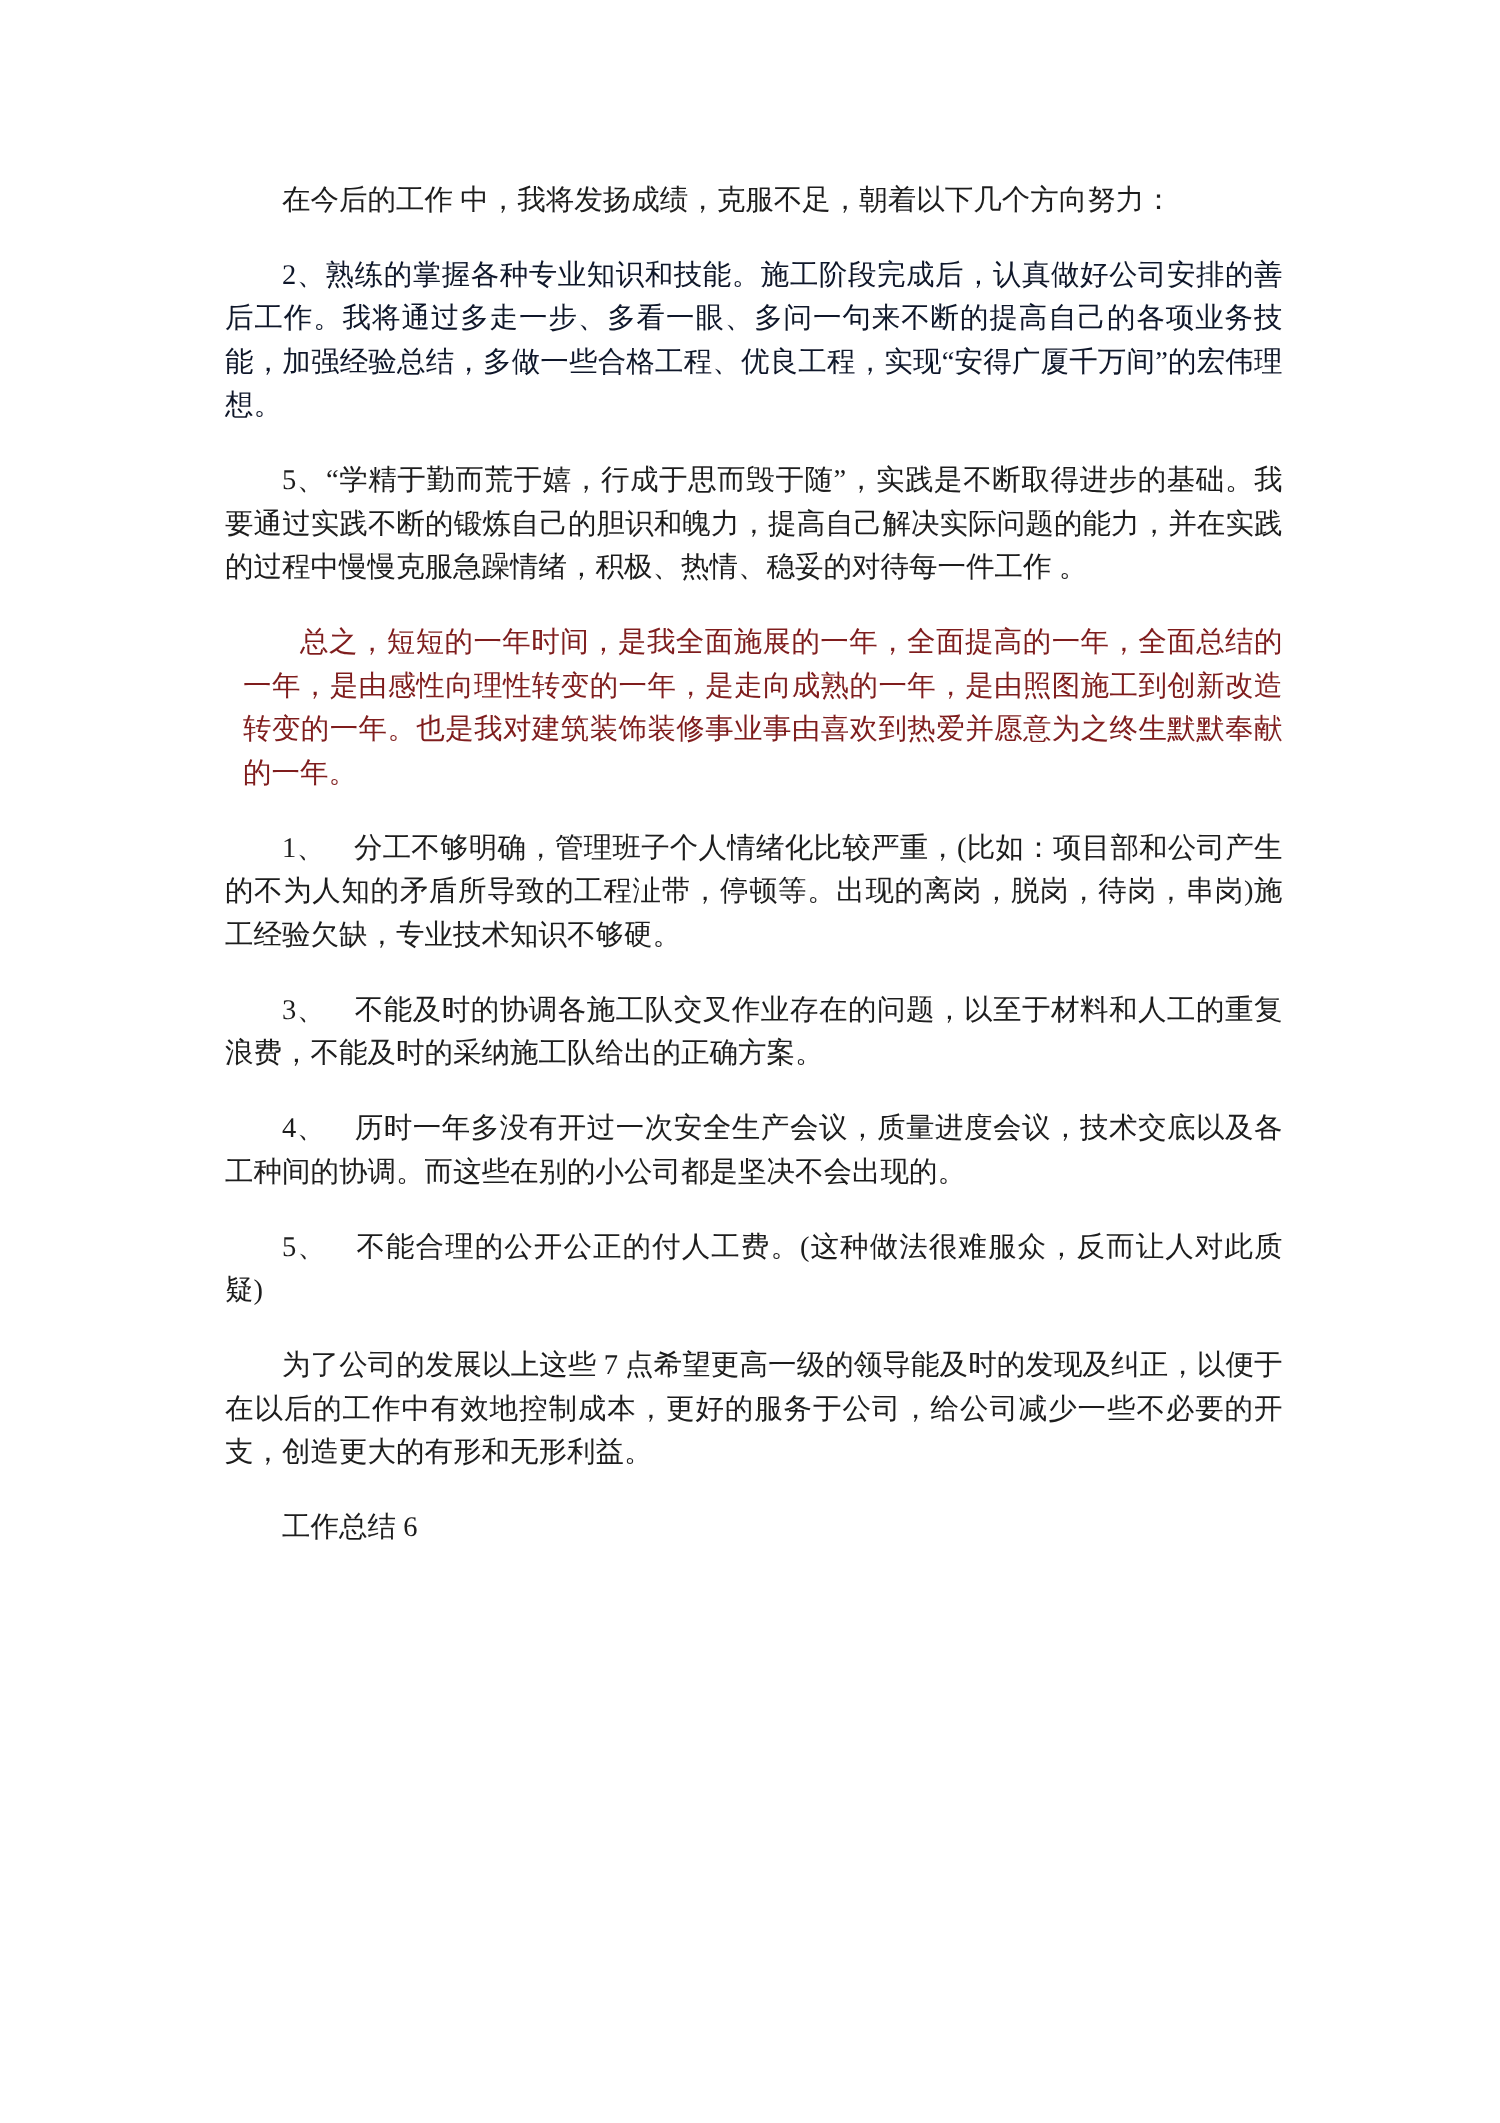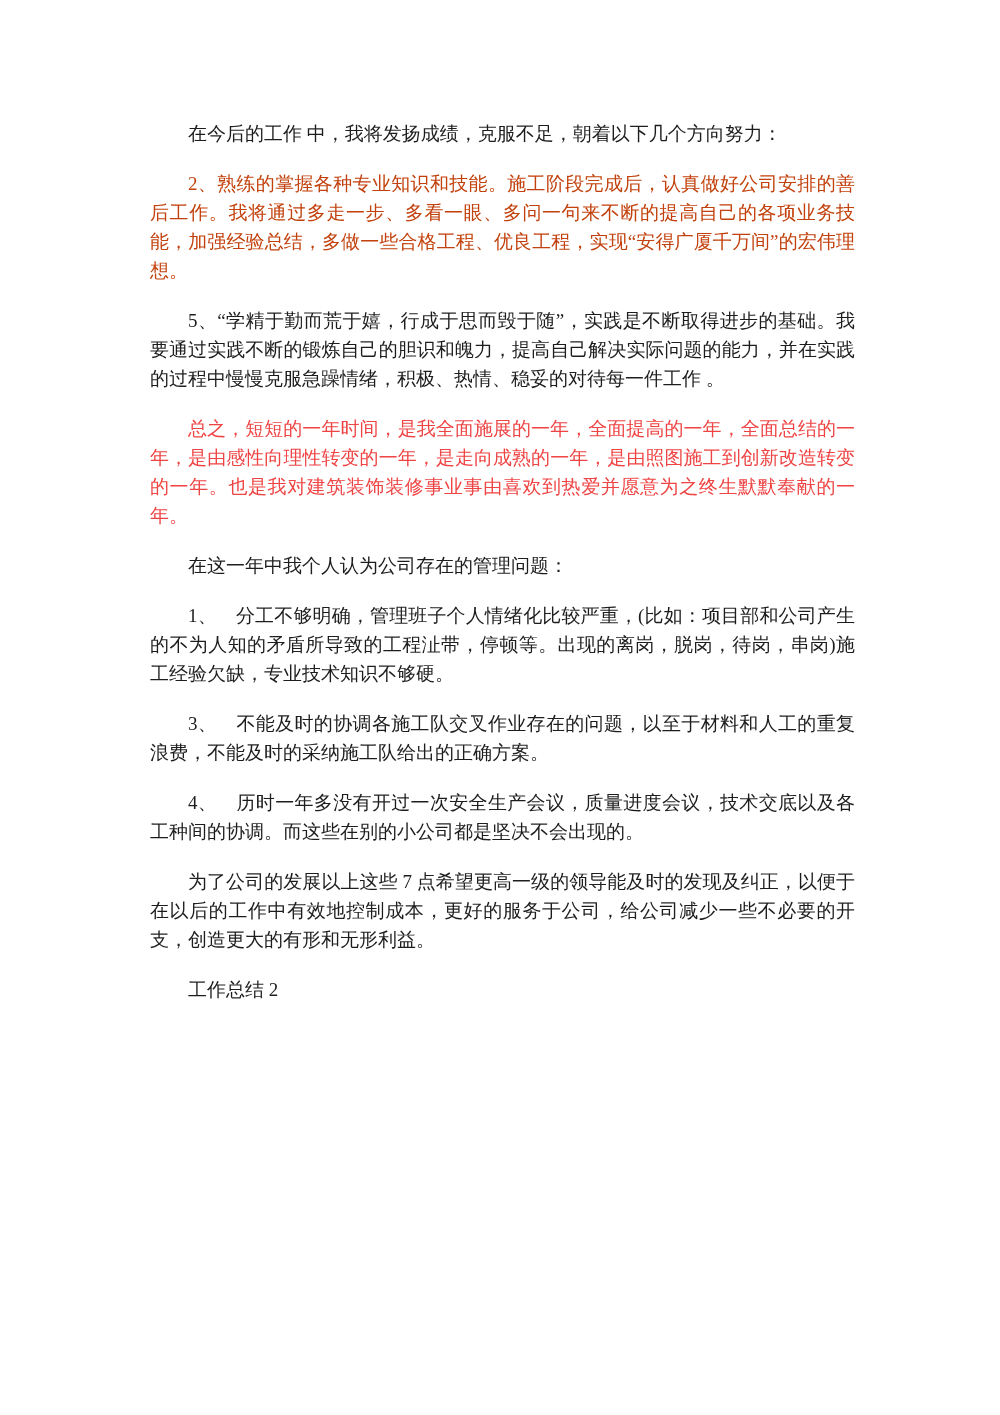--- a/index.html
+++ b/index.html
@@ -30,23 +30,23 @@
     text-indent: 2em;
     word-break: break-all;
   }
 </style>
 </head>
 <body style="background: rgb(255, 255, 255);">
 
 <div class="page" style="background: rgb(255, 255, 255);">
   <div class="doc">
       <p class="para" style="color: rgb(29, 29, 29);">在今后的工作 中，我将发扬成绩，克服不足，朝着以下几个方向努力：</p>
-      <p class="para" style="color: #c2410c;">2、熟练的掌握各种专业知识和技能。施工阶段完成后，认真做好公司安排的善后工作。我将通过多走一步、多看一眼、多问一句来不断的提高自己的各项业务技能，加强经验总结，多做一些合格工程、优良工程，实现“安得广厦千万间”的宏伟理想。</p>
+      <p class="para" style="color: #0f172a;">2、熟练的掌握各种专业知识和技能。施工阶段完成后，认真做好公司安排的善后工作。我将通过多走一步、多看一眼、多问一句来不断的提高自己的各项业务技能，加强经验总结，多做一些合格工程、优良工程，实现“安得广厦千万间”的宏伟理想。</p>
       <p class="para" style="color: rgb(29, 29, 29);">5、“学精于勤而荒于嬉，行成于思而毁于随”，实践是不断取得进步的基础。我要通过实践不断的锻炼自己的胆识和魄力，提高自己解决实际问题的能力，并在实践的过程中慢慢克服急躁情绪，积极、热情、稳妥的对待每一件工作 。</p>
-      <p class="para" style="color: #ef4444;">总之，短短的一年时间，是我全面施展的一年，全面提高的一年，全面总结的一年，是由感性向理性转变的一年，是走向成熟的一年，是由照图施工到创新改造转变的一年。也是我对建筑装饰装修事业事由喜欢到热爱并愿意为之终生默默奉献的一年。</p>
-      <p class="para" style="color: rgb(29, 29, 29);">在这一年中我个人认为公司存在的管理问题：</p>
+      <p class="para" style="color: #7f1d1d; margin-left: 12px;">总之，短短的一年时间，是我全面施展的一年，全面提高的一年，全面总结的一年，是由感性向理性转变的一年，是走向成熟的一年，是由照图施工到创新改造转变的一年。也是我对建筑装饰装修事业事由喜欢到热爱并愿意为之终生默默奉献的一年。</p>
       <p class="para" style="color: rgb(29, 29, 29);">1、　分工不够明确，管理班子个人情绪化比较严重，(比如：项目部和公司产生的不为人知的矛盾所导致的工程沚带，停顿等。出现的离岗，脱岗，待岗，串岗)施工经验欠缺，专业技术知识不够硬。</p>
       <p class="para" style="color: rgb(29, 29, 29);">3、　不能及时的协调各施工队交叉作业存在的问题，以至于材料和人工的重复浪费，不能及时的采纳施工队给出的正确方案。</p>
       <p class="para" style="color: rgb(29, 29, 29);">4、　历时一年多没有开过一次安全生产会议，质量进度会议，技术交底以及各工种间的协调。而这些在别的小公司都是坚决不会出现的。</p>
+      <p class="para" style="color: rgb(29, 29, 29);">5、　不能合理的公开公正的付人工费。(这种做法很难服众，反而让人对此质疑)</p>
       <p class="para" style="color: rgb(29, 29, 29);">为了公司的发展以上这些 7 点希望更高一级的领导能及时的发现及纠正，以便于在以后的工作中有效地控制成本，更好的服务于公司，给公司减少一些不必要的开支，创造更大的有形和无形利益。</p>
-      <p class="para" style="color: rgb(29, 29, 29);">工作总结 2</p>
+      <p class="para" style="color: rgb(29, 29, 29);">工作总结 6</p>
     </div>
 </div>
 
 </body></html>

